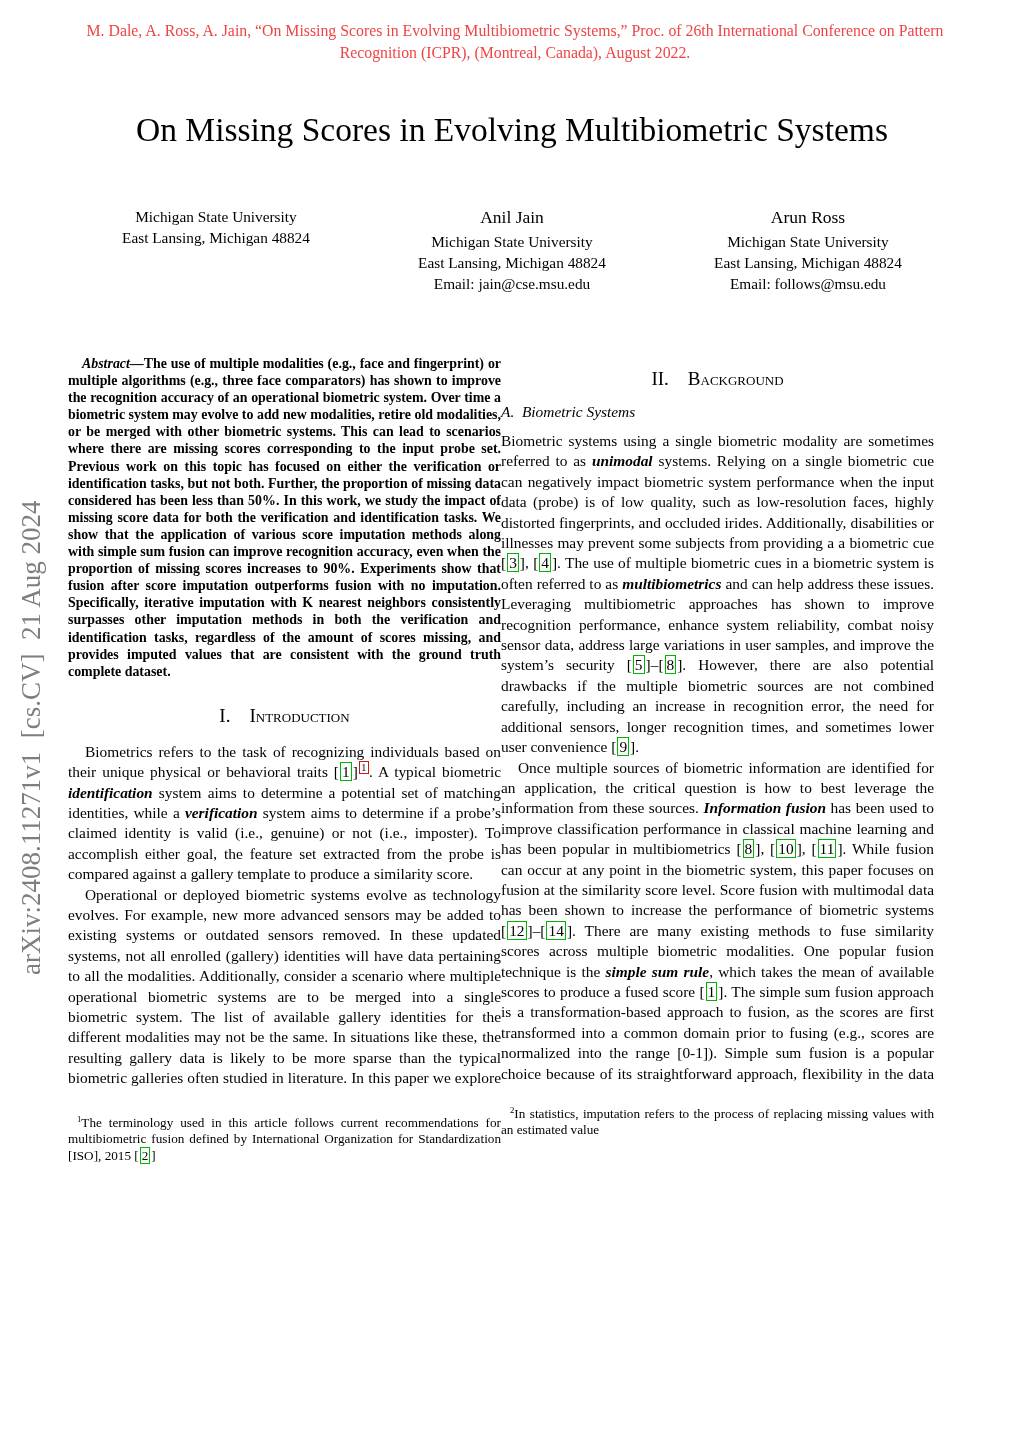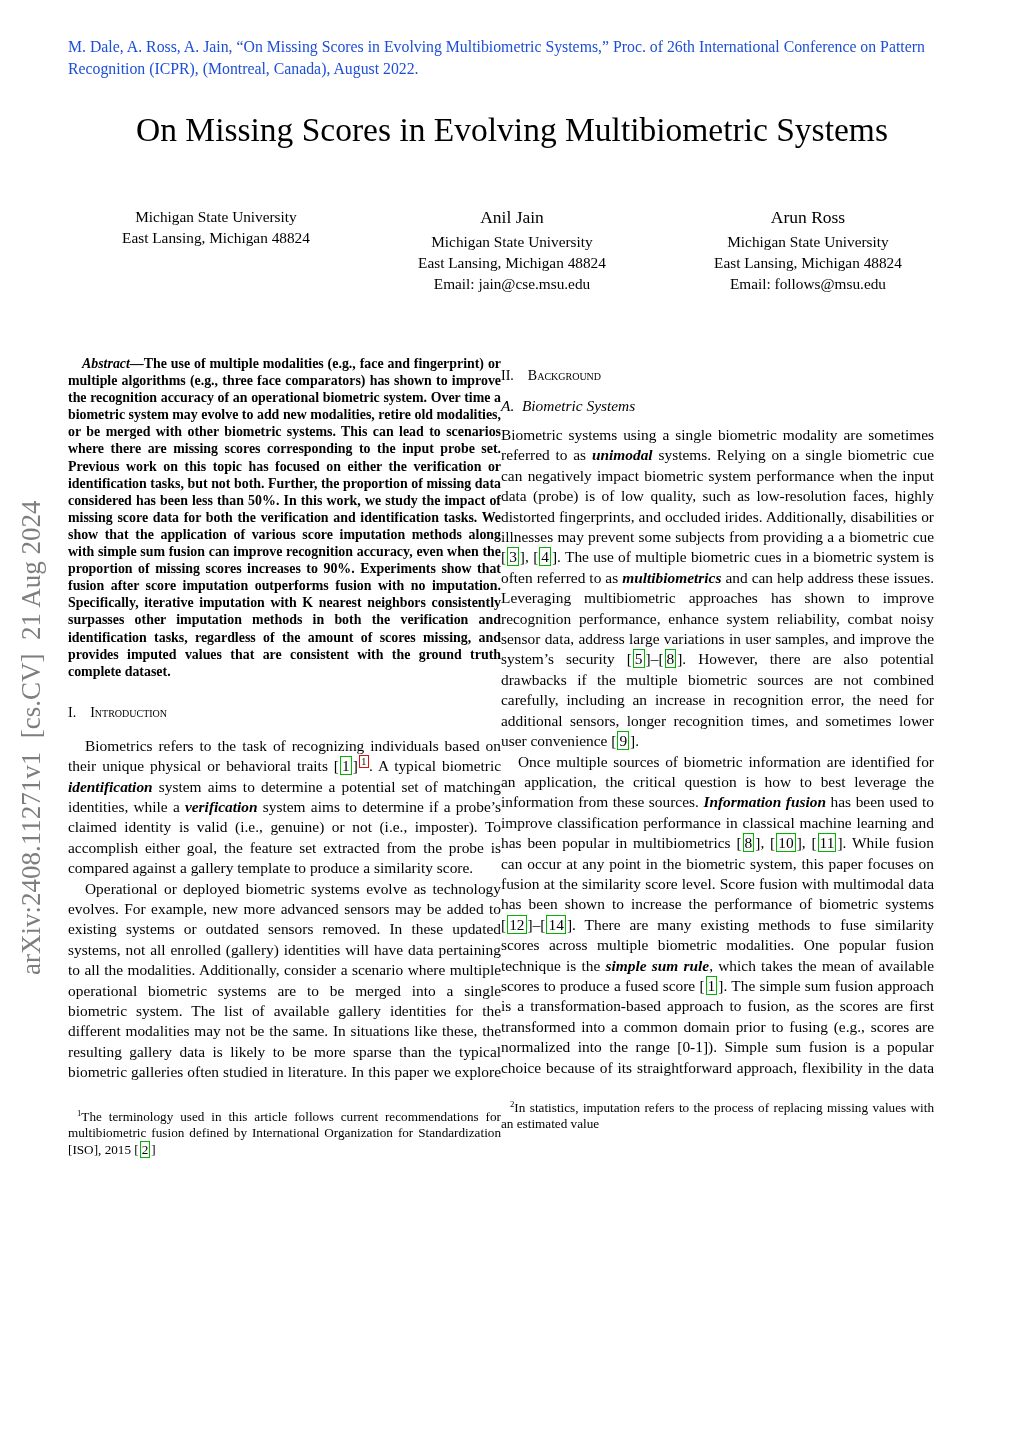--- a/index.html
+++ b/index.html
@@ -6,22 +6,22 @@
   body{width:1024px;height:1448px;position:relative;font-family:"Liberation Serif",serif;color:#000;}
   .page{position:absolute;inset:0;overflow:hidden;}
 
   .arxiv-banner{
     position:absolute;left:16px;top:418px;height:640px;width:40px;
     writing-mode:vertical-rl;transform:rotate(180deg);
     font-size:27px;color:#7e7e7e;white-space:pre;text-align:center;
   }
 
   .red-header{
-    position:absolute;left:68px;top:36px;width:894px;
-    color:#1d4ed8;font-size:15.8px;line-height:21.5px;text-align:left;
+    position:absolute;left:68px;top:20px;width:894px;
+    color:#ef4444;font-size:15.8px;line-height:21.5px;text-align:center;
   }
 
   .paper-title{
     position:absolute;top:86px;left:102px;width:820px;
     text-align:center;font-size:33.5px;line-height:44px;font-weight:400;
   }
 
   .authors{position:absolute;top:206px;left:68px;width:888px;display:flex;}
   .author{flex:1;text-align:center;}
   .author-name{font-size:17.5px;line-height:23px;margin-bottom:2px;}
@@ -29,21 +29,21 @@
 
   .columns{position:absolute;top:352px;left:68px;width:888px;display:flex;}
   .col{width:433px;}
 
   .abstract{
     font-weight:700;font-size:13.9px;line-height:17.1px;
     text-align:justify;text-indent:14px;margin:3px 0 0 0;
   }
 
   .sec-heading{
-    font-variant:small-caps;font-size:14px;
+    text-align:center;font-variant:small-caps;font-size:19px;
     margin:25px 0 15px 0;font-weight:400;
   }
   .sec-heading.first-right{margin-top:16px;margin-bottom:13px;}
 
   .subsec-heading{
     font-style:italic;font-size:15.4px;margin:0 0 10px 0;font-weight:400;
   }
 
   .body-p{
     font-size:15.4px;line-height:20.4px;text-align:justify;

